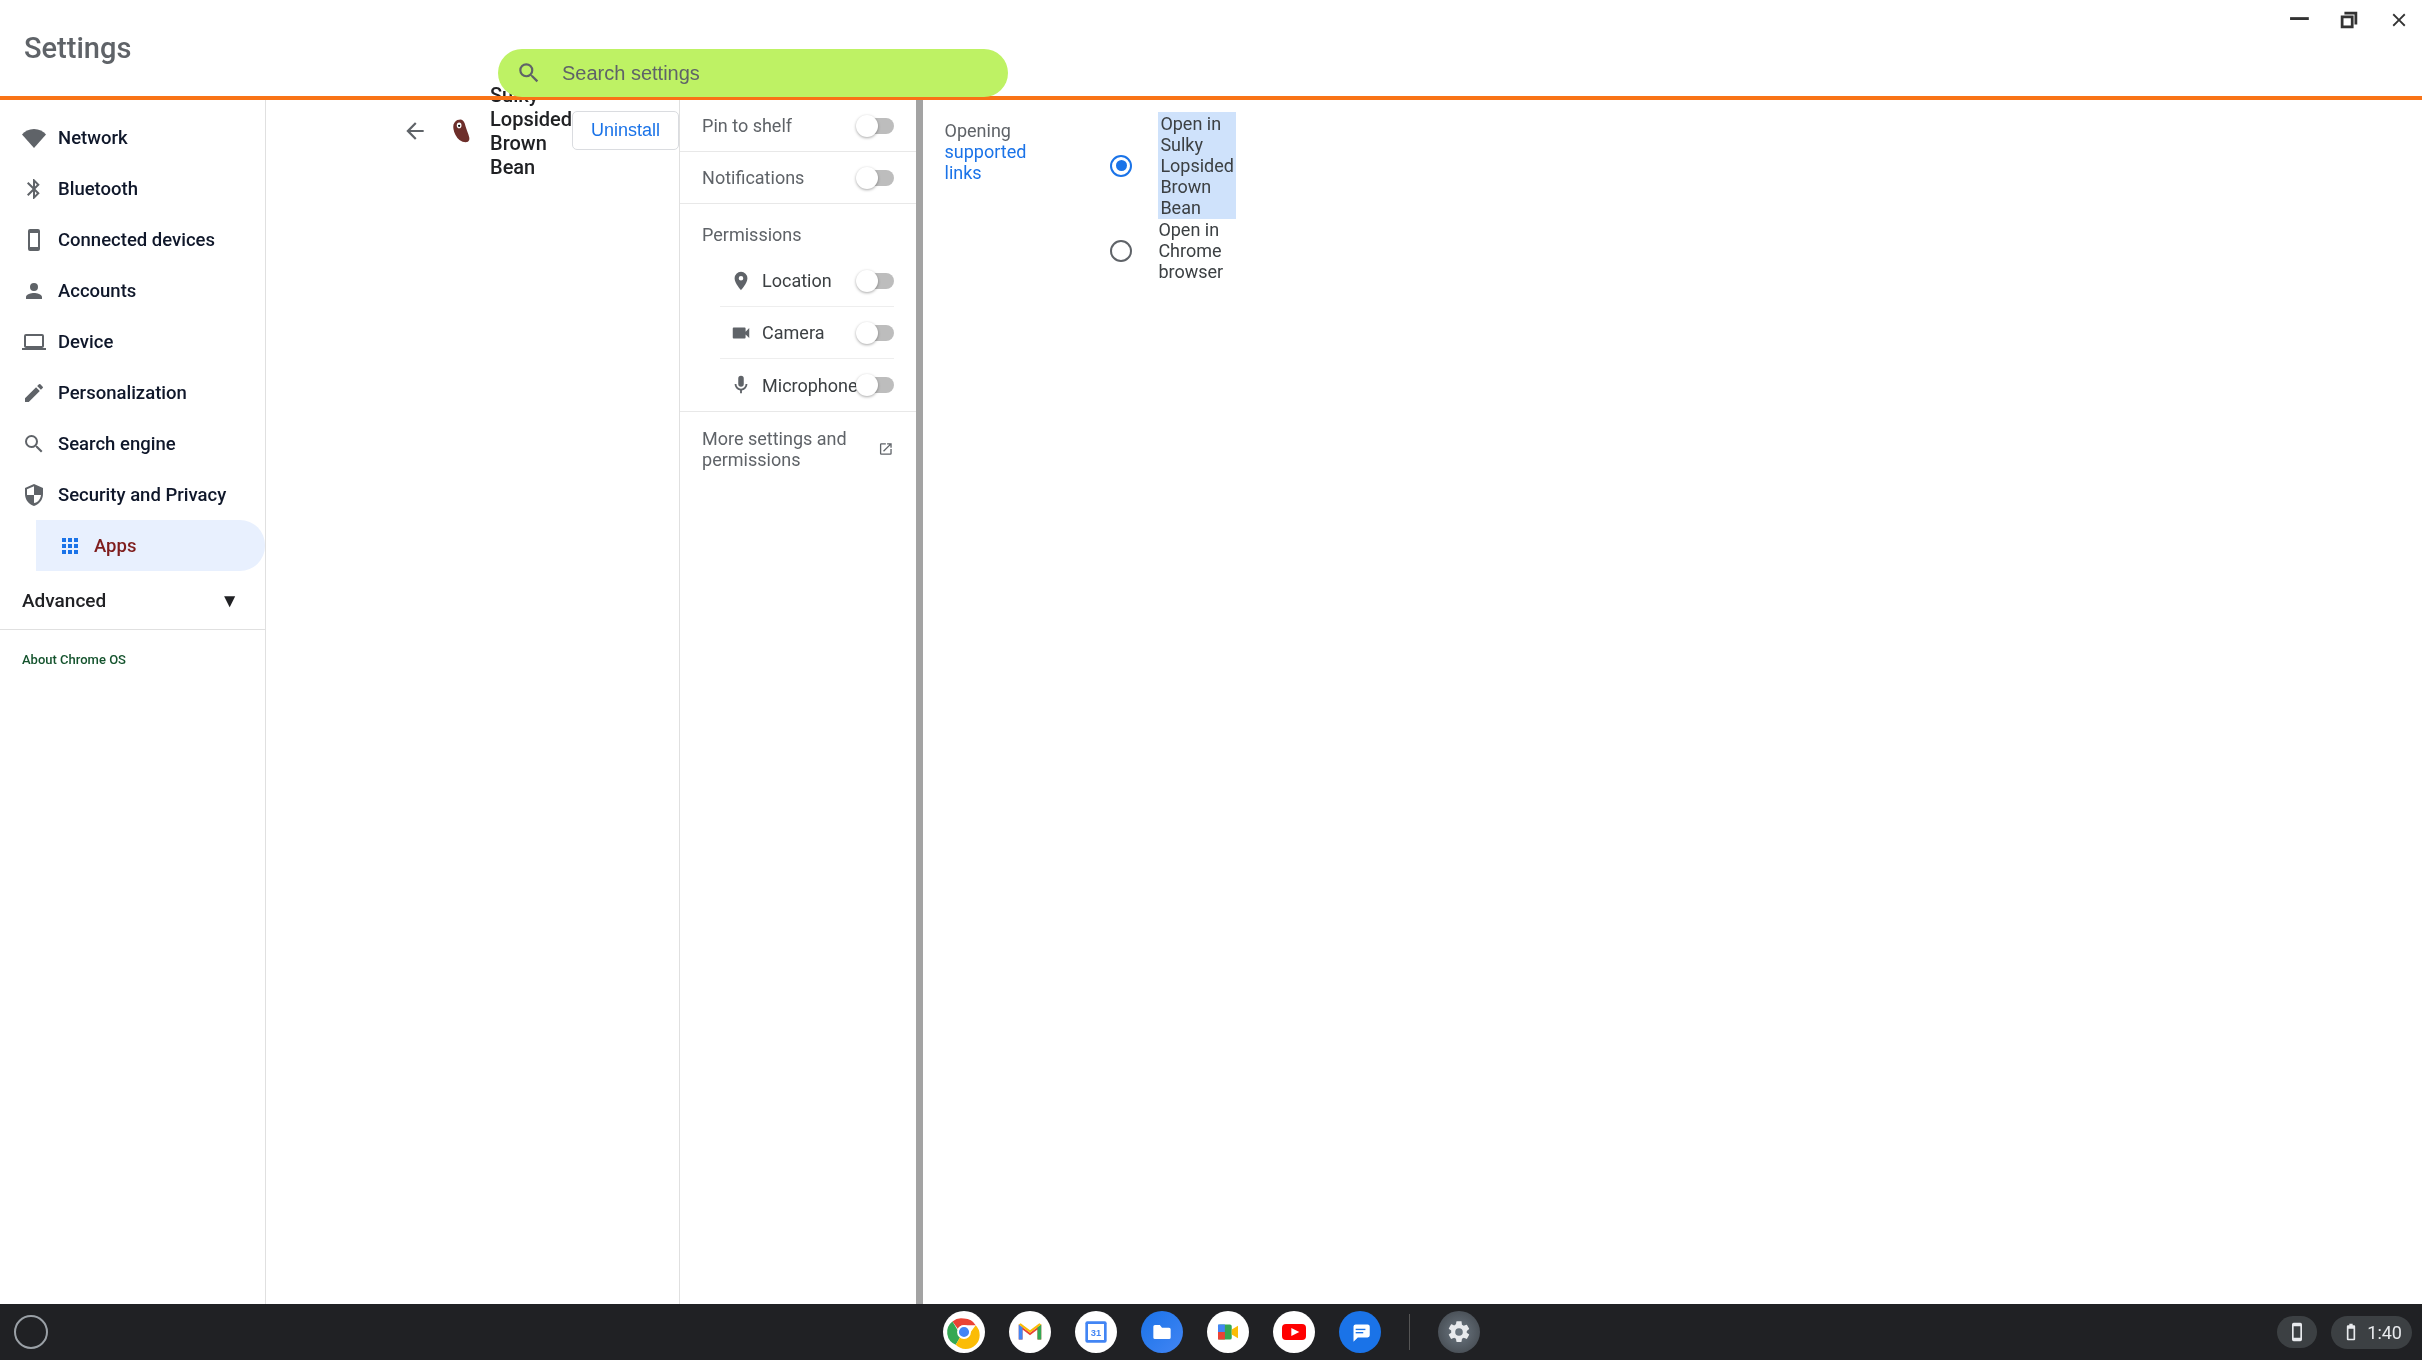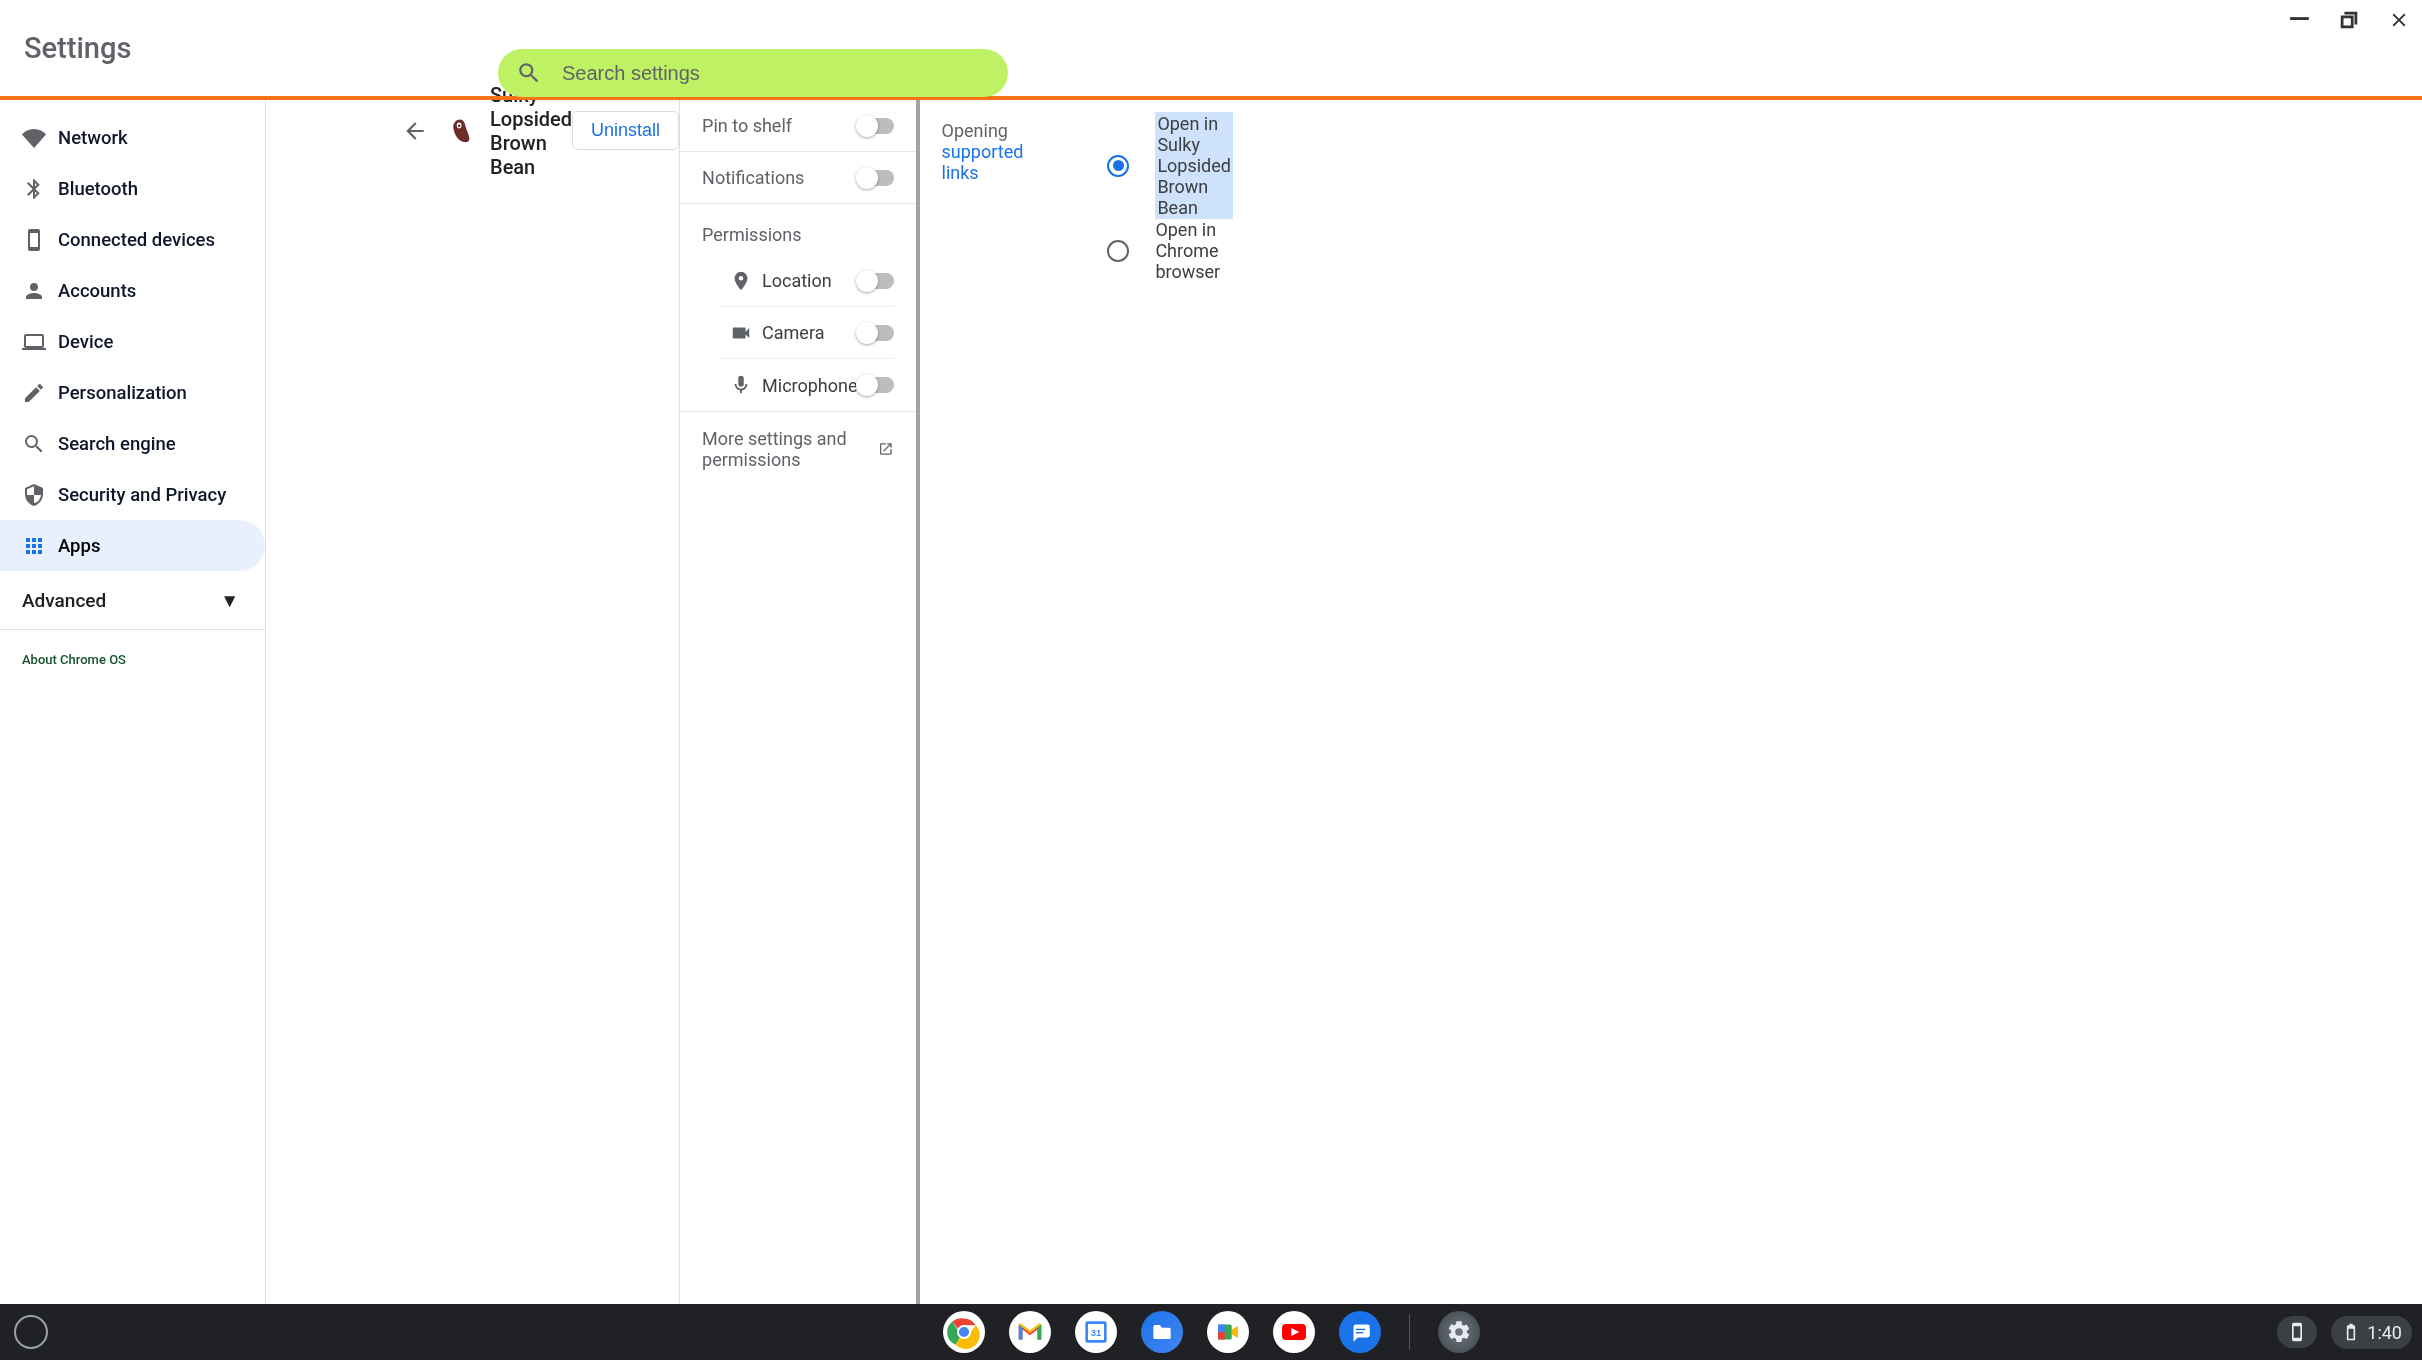--- a/index.html
+++ b/index.html
@@ -16,21 +16,21 @@
   .app-title { font-size: 29px; color: #5f6368; padding-left: 24px; font-weight: 500; }
   .search-wrap { position: absolute; left: 498px; top: 49px; width: 510px; height: 48px; background: #bef264; border-radius: 24px; display: flex; align-items: center; padding: 0 18px; color: #5f6368; }
   .search-wrap svg { width: 26px; height: 26px; fill: #5f6368; margin-right: 20px; }
   .search-input { border: none; background: transparent; font-size: 20px; color: #5f6368; outline: none; flex: 1; }
   .search-input::placeholder { color: #5f6368; }
 
   
   .body-area { flex: 1; display: flex; min-height: 0; }
   .sidebar { width: 265px; padding-top: 12px; flex-shrink: 0; }
   .nav-item { display: flex; align-items: center; height: 51px; padding-left: 22px; font-size: 18.5px; color: #0f172a; cursor: pointer; border-radius: 0 25px 25px 0; margin-right: 0px; font-weight: 500; }
-  .nav-item.active { background: #e8f0fe; color: #000000; }
+  .nav-item.active { background: #e8f0fe; color: #7f1d1d; margin-left: 36px; }
   .nav-item .icon { width: 36px; display: flex; align-items: center; }
   .nav-item svg { width: 24px; height: 24px; fill: #5f6368; }
   .nav-item.active svg { fill: #1a73e8; }
 
   .advanced-row { display: flex; align-items: center; justify-content: space-between; height: 58px; padding: 0 26px 0 22px; font-size: 19px; color: #202124; cursor: pointer; font-weight: 500; }
   .sidebar-divider { height: 1px; background: #e0e0e0; margin: 0 0; }
   .about-row { display: flex; align-items: center; height: 58px; padding-left: 22px; font-size: 13px; color: #14532d; cursor: pointer; font-weight: 500; }
 
   
   .content-col { flex: 1; display: flex; }
@@ -74,21 +74,21 @@
   .shelf { height: 56px; background: #202124; display: flex; align-items: center; justify-content: center; position: relative; flex-shrink: 0; }
   .launcher { position: absolute; left: 14px; width: 34px; height: 34px; border: 2.5px solid #9aa0a6; border-radius: 50%; cursor: pointer; }
   .shelf-apps { display: flex; gap: 24px; align-items: center; }
   .shelf-app { width: 42px; height: 42px; border-radius: 50%; background: #fff; display: flex; align-items: center; justify-content: center; cursor: pointer; position: relative; overflow:hidden; }
   .shelf-app.active::after { content: ""; position: absolute; bottom: -8px; left: 50%; transform: translateX(-50%); width: 5px; height: 5px; background: #e8eaed; border-radius: 50%; }
   .shelf-divider { width: 1px; height: 36px; background: #555; margin: 0 4px; }
   .status { position: absolute; right: 10px; display: flex; align-items: center; gap: 14px; color: #e8eaed; font-size: 18px; }
   .status .pill { background: #3c4043; border-radius: 18px; padding: 6px 10px; display: flex; gap: 6px; }
   .status svg { width: 20px; height: 20px; fill: #e8eaed; }
 
-  .card-outer { border-left: 1px solid #e0e0e0; border-right: 4px solid #a3a3a3; }
+  .card-outer { border-left: 1px solid #e0e0e0; border-right: 7px solid #a3a3a3; }
 </style>
 </head>
 <body>
 
 <div class="window-controls">
   <span style="position:relative; top:-3px; font-weight:600;">—</span>
   <span>
     <svg viewBox="0 0 24 24">
         <path d="M7 3h14v14h-3V6H7V3zM3 7h14v14H3V7zm3 3v8h8v-8H6z" fill="#333"></path>
       </svg>

